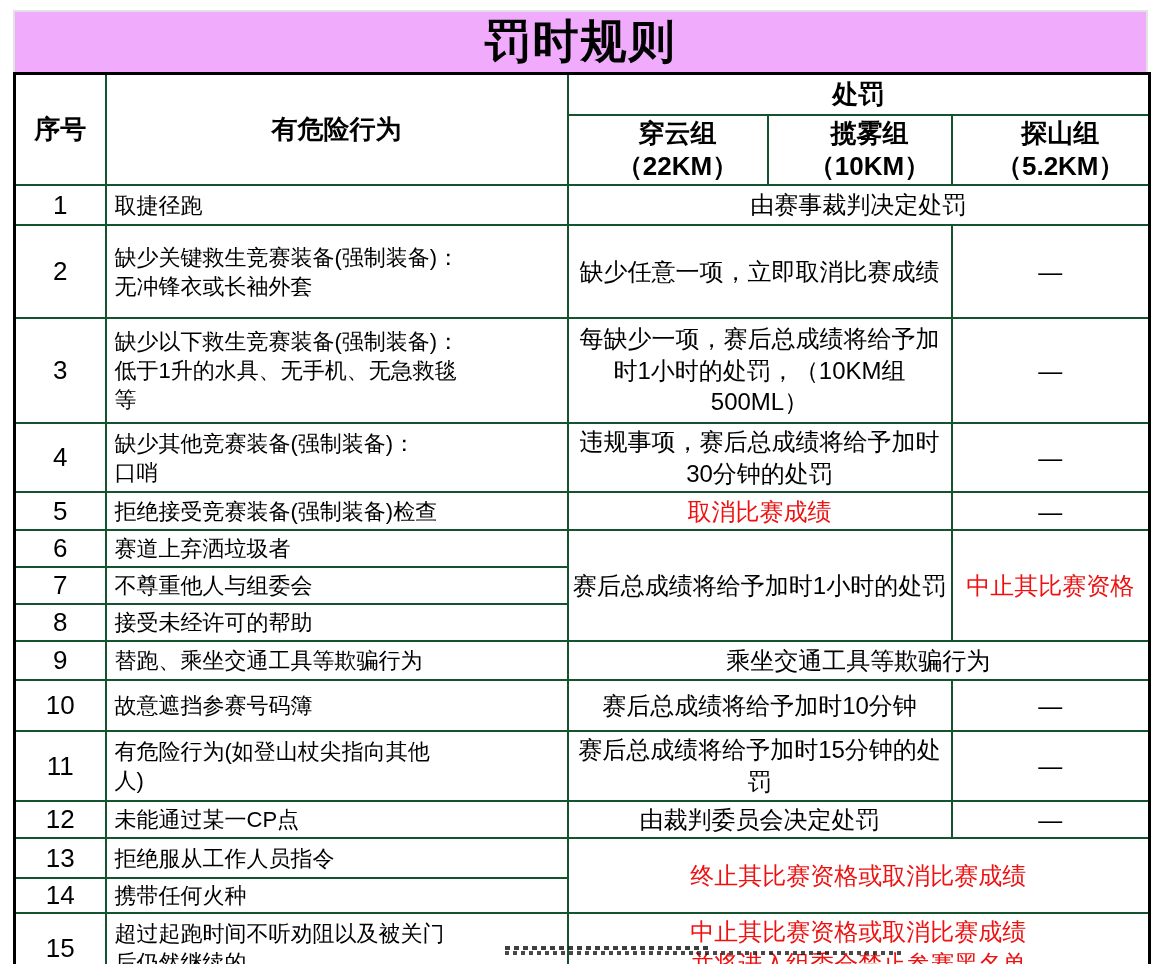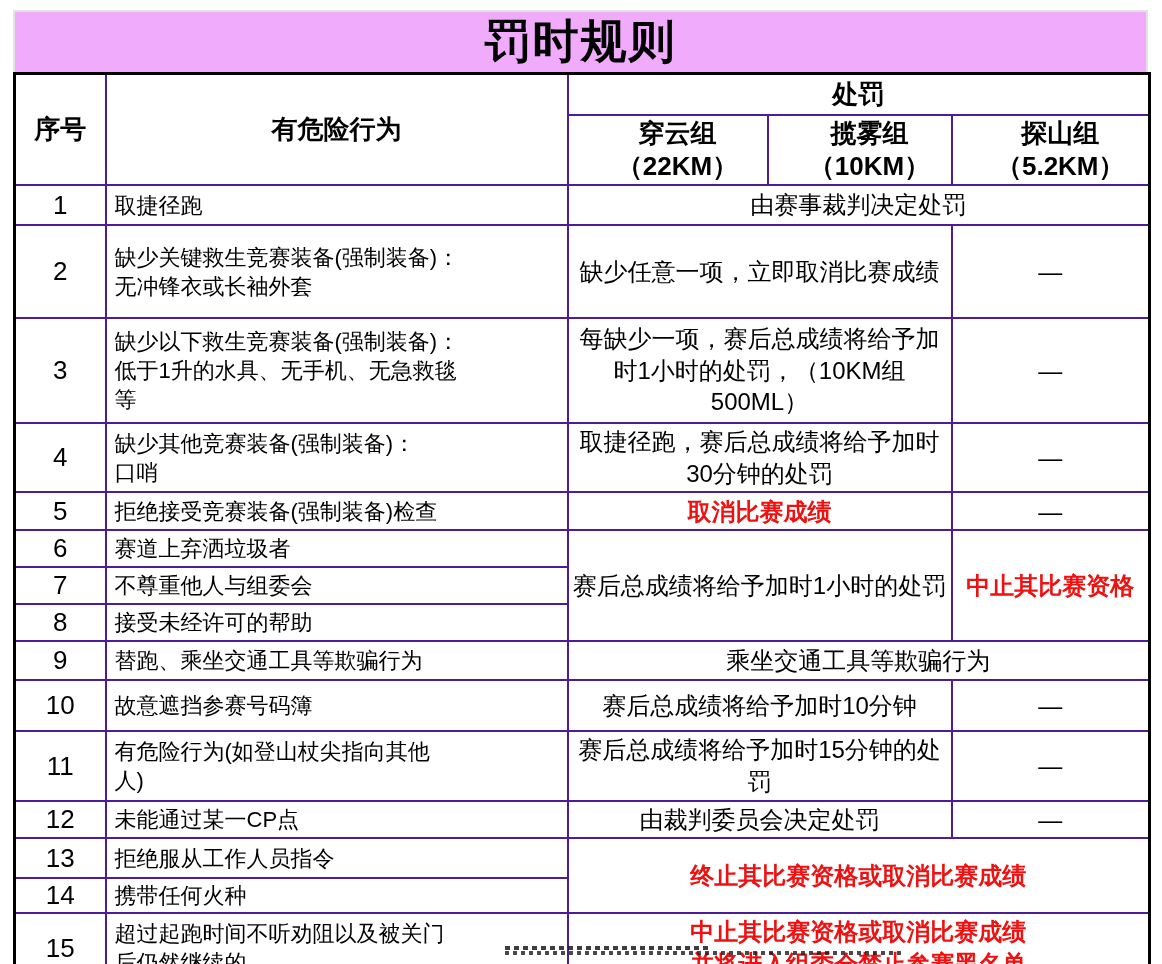--- a/index.html
+++ b/index.html
@@ -12,28 +12,28 @@
     border:2px solid #e2e2e2;border-bottom:none;background:#f0abfc;
     display:flex;align-items:center;justify-content:center;
     font-size:46px;font-weight:bold;letter-spacing:2px;
   }
   table.rules{
     position:absolute;left:13px;top:72px;width:1135px;
     border-collapse:collapse;table-layout:fixed;background:#fff;
     border:3px solid #000;
   }
   .rules th,.rules td{
-    border:2px solid #4c1d95;vertical-align:middle;overflow:hidden;
+    border:2px solid #14532d;vertical-align:middle;overflow:hidden;
   }
   .rules th{font-size:26px;font-weight:bold;text-align:center;line-height:1.25;padding:1px 2px;}
   td.num{font-size:26px;text-align:center;padding:0 2px;}
   td.viol{font-size:22px;text-align:left;padding:2px 8px;line-height:1.32;white-space:pre-line;}
   td.pen{font-size:24px;text-align:center;padding:2px 0;line-height:1.32;}
   .pre{white-space:pre-line;}
-  .red{color:var(--accent-red,#ee1111);font-weight:bold;}
+  .red{color:var(--accent-red,#ee1111);}
   .group-name,.group-distance{line-height:1.28;padding-left:20px;}
   
   .smudge-a{
     position:absolute;left:505px;top:946px;width:205px;height:4px;
     background:repeating-linear-gradient(90deg,#1c1c1c 0 5px,transparent 5px 9px);
     opacity:.85;
   }
   .smudge-b{
     position:absolute;left:505px;top:951px;width:400px;height:4px;
     background:repeating-linear-gradient(90deg,#1c1c1c 0 4px,transparent 4px 8px);
@@ -95,21 +95,21 @@
 低于1升的水具、无手机、无急救毯
 等</td>
     <td class="pen" colspan="2">每缺少一项，赛后总成绩将给予加时1小时的处罚，（10KM组500ML）</td>
     <td class="pen">—</td>
   </tr>
 
   <tr style="height:58px">
     <td class="num">4</td>
     <td class="viol">缺少其他竞赛装备(强制装备)：
 口哨</td>
-    <td class="pen" colspan="2">取捷径跑，赛后总成绩将给予加时30分钟的处罚</td>
+    <td class="pen" colspan="2">违规事项，赛后总成绩将给予加时30分钟的处罚</td>
     <td class="pen">—</td>
   </tr>
 
   <tr style="height:38px">
     <td class="num">5</td>
     <td class="viol">拒绝接受竞赛装备(强制装备)检查</td>
     <td class="pen red" colspan="2">取消比赛成绩</td>
     <td class="pen">—</td>
   </tr>
 

